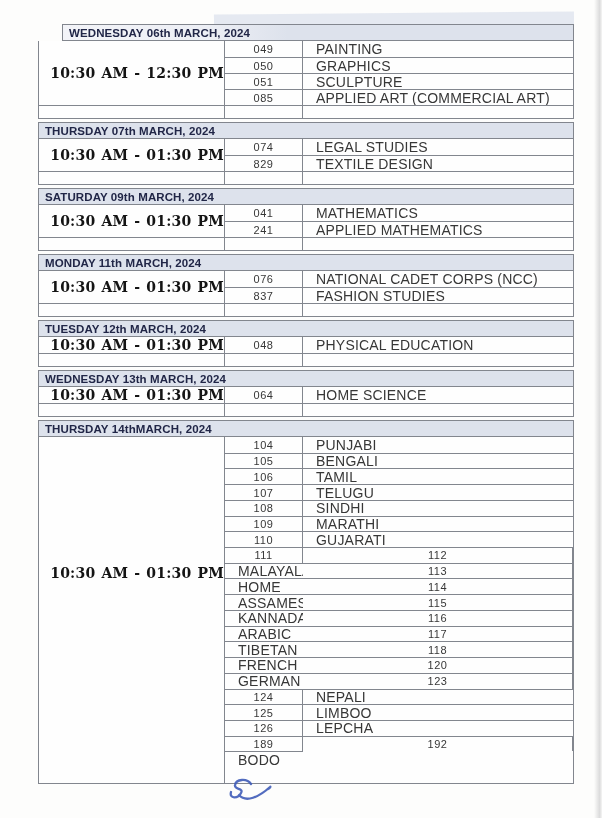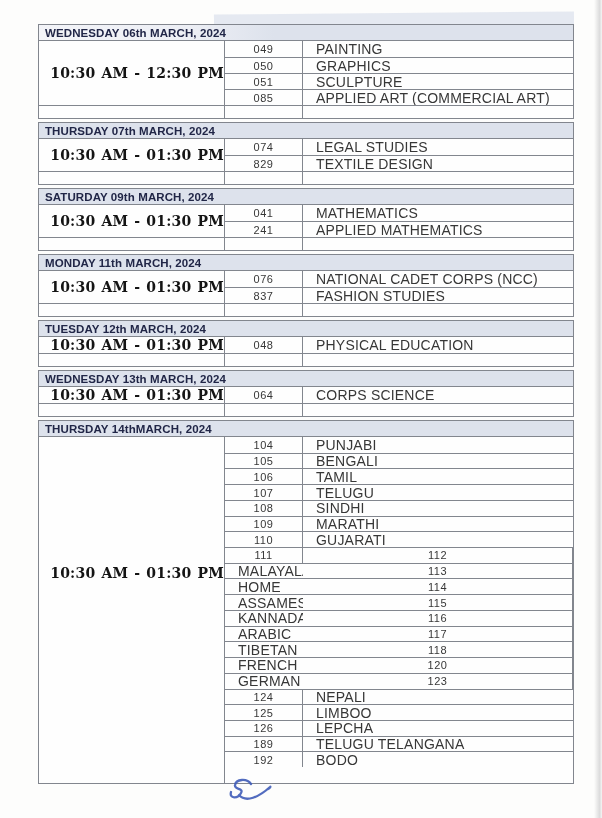--- a/index.html
+++ b/index.html
@@ -45,20 +45,21 @@
     color: var(--htc);
     font-weight: bold;
     font-size: 11.5px;
     display: flex;
     align-items: center;
     padding-left: 6px;
     letter-spacing: 0.1px;
   }
   .hdr-first {
     background: linear-gradient(90deg, #f3f4f8 0%, #edeff5 28%, var(--hbg) 44%, var(--hbg) 100%);
+    margin-left: 24px;
   }
   .grid {
     box-sizing: border-box;
     display: grid;
     grid-template-columns: 186px 78px 270px;
     border: 1px solid var(--bc);
     border-top: none;
     background: #fefefe;
   }
   .c {
@@ -187,21 +188,21 @@
           <div class="c name"></div>
         </div>
       </div>
       <div class="tblock">
         <div class="hdr">WEDNESDAY 13th MARCH, 2024</div>
         <div class="grid" style="grid-template-rows: repeat(1, 16px) 13px;">
           <div class="c time nt" style="grid-area: 1 / 1 / span 1;">
             <span>10:30 AM - 01:30 PM</span>
           </div>
           <div class="c code nt">064</div>
-          <div class="c name nt">CORPS SCIENCE</div>
+          <div class="c name nt">HOME SCIENCE</div>
           <div class="c" style="grid-column: 1;"></div>
           <div class="c"></div>
           <div class="c name"></div>
         </div>
       </div>
       <div class="tblock">
         <div class="hdr">THURSDAY 14thMARCH, 2024</div>
         <div class="grid" style="grid-template-rows: repeat(22, 15.72px);">
           <div class="c time nt" style="grid-area: 1 / 1 / span 22;">
             <span class="time-up">10:30 AM - 01:30 PM</span>
@@ -238,21 +239,20 @@
           <div class="c code">120</div>
           <div class="c name">GERMAN</div>
           <div class="c code">123</div>
           <div class="c code">124</div>
           <div class="c name">NEPALI</div>
           <div class="c code">125</div>
           <div class="c name">LIMBOO</div>
           <div class="c code">126</div>
           <div class="c name">LEPCHA</div>
           <div class="c code">189</div>
-          <div class="c name">TELUGU TELANGANA</div>
           <div class="c code">192</div>
           <div class="c name">BODO</div>
         </div>
       </div>
     </div>
   <svg class="handwriting" viewBox="0 0 56 34" xmlns="http://www.w3.org/2000/svg">
     <path id="ink-path" d="M31,8 C27,2 16,3 15,9 C14,14 24,12 21,17 C18,23 9,23 11,16
              M19,19 C26,27 39,21 50,11 C51,10 50,12 48,13" fill="none" stroke-width="2.3" stroke-linecap="round" stroke-linejoin="round" opacity="0.9" stroke="#3f5cb8"></path>
   </svg>
 </div>

